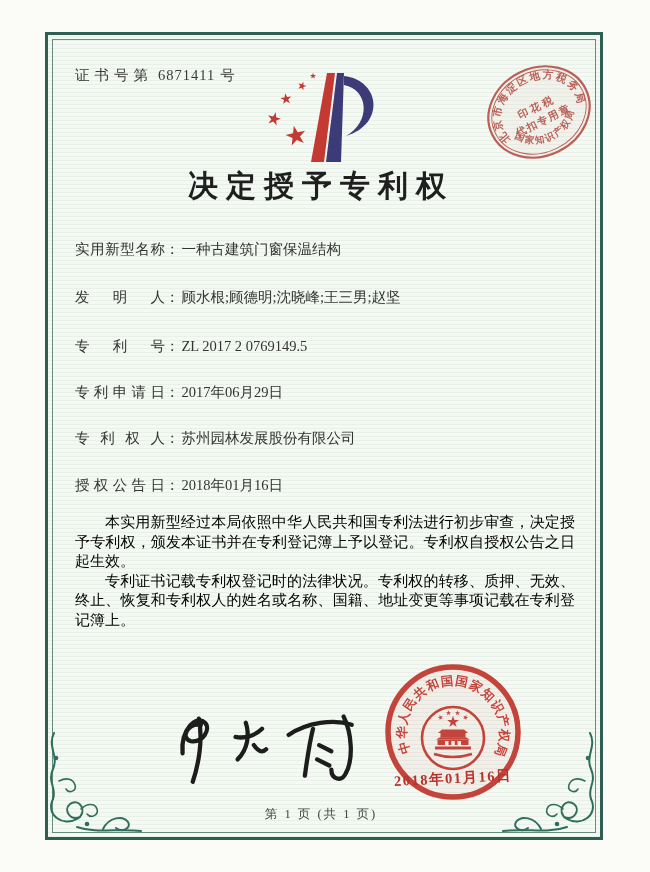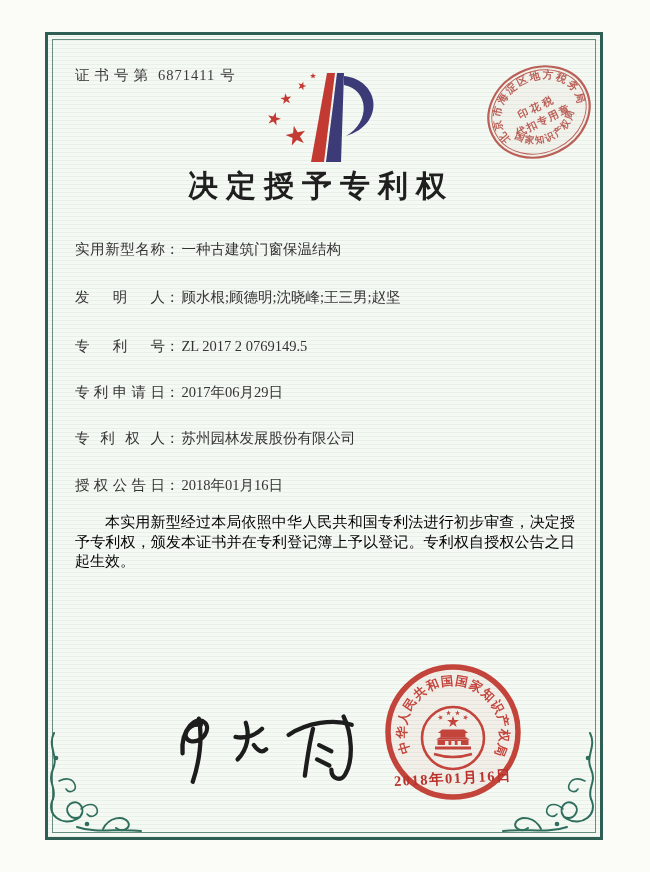--- a/index.html
+++ b/index.html
@@ -124,20 +124,21 @@
 
   <div class="frow" style="top:240px"><span class="flabel">实用新型名称</span><span class="fsep">：</span><span class="fvalue">一种古建筑门窗保温结构</span></div>
   <div class="frow" style="top:288px"><span class="flabel">发明人</span><span class="fsep">：</span><span class="fvalue">顾水根;顾德明;沈晓峰;王三男;赵坚</span></div>
   <div class="frow" style="top:337px"><span class="flabel">专利号</span><span class="fsep">：</span><span class="fvalue">ZL 2017 2 0769149.5</span></div>
   <div class="frow" style="top:383px"><span class="flabel">专利申请日</span><span class="fsep">：</span><span class="fvalue">2017年06月29日</span></div>
   <div class="frow" style="top:429px"><span class="flabel">专利权人</span><span class="fsep">：</span><span class="fvalue">苏州园林发展股份有限公司</span></div>
   <div class="frow" style="top:476px"><span class="flabel">授权公告日</span><span class="fsep">：</span><span class="fvalue">2018年01月16日</span></div>
 
   <div class="body-text">
     <p>本实用新型经过本局依照中华人民共和国专利法进行初步审查，决定授予专利权，颁发本证书并在专利登记簿上予以登记。专利权自授权公告之日起生效。</p>
+    <p>专利证书记载专利权登记时的法律状况。专利权的转移、质押、无效、终止、恢复和专利权人的姓名或名称、国籍、地址变更等事项记载在专利登记簿上。</p>
   </div>
 
 
   <svg class="signature-svg" viewBox="0 0 210 100" fill="none" stroke="#1d1d1d" stroke-width="4.2" stroke-linecap="round" stroke-linejoin="round">
     <path d="M30,64 C28,40 44,26 52,34 C58,40 50,54 38,52 C28,50 34,34 48,36"></path>
     <path d="M46,30 C50,50 46,74 40,92"></path>
     <path d="M92,34 C96,46 94,60 84,70"></path>
     <path d="M82,48 C92,50 102,46 108,40"></path>
     <path d="M100,56 C104,62 108,64 112,60"></path>
     <path d="M134,46 C152,34 178,30 196,36"></path>
@@ -190,14 +191,15 @@
     <path d="M7,2 C0,16 12,24 6,38 C0,52 10,56 6,68"></path>
     <path d="M6,68 C-2,84 16,96 30,88 C42,81 32,66 23,73 C16,79 23,90 33,86"></path>
     <path d="M30,96 C50,103 70,97 94,100"></path>
     <path d="M56,98 C62,86 76,84 81,91 C85,97 75,102 69,97"></path>
     <path d="M12,50 C20,46 26,48 28,54 C30,60 22,63 19,58" stroke-width="1.6"></path>
     <circle cx="9" cy="27" r="2.3" fill="#2f6e5d" stroke="none"></circle>
     <circle cx="40" cy="93" r="2.3" fill="#2f6e5d" stroke="none"></circle>
     <path d="M34,78 C40,72 48,72 50,78 C52,84 44,88 40,83" stroke-width="1.6"></path>
   </svg>
 
+  <div class="footer-page">第 1 页 (共 1 页)</div>
 
 </div>
 
 </body></html>

